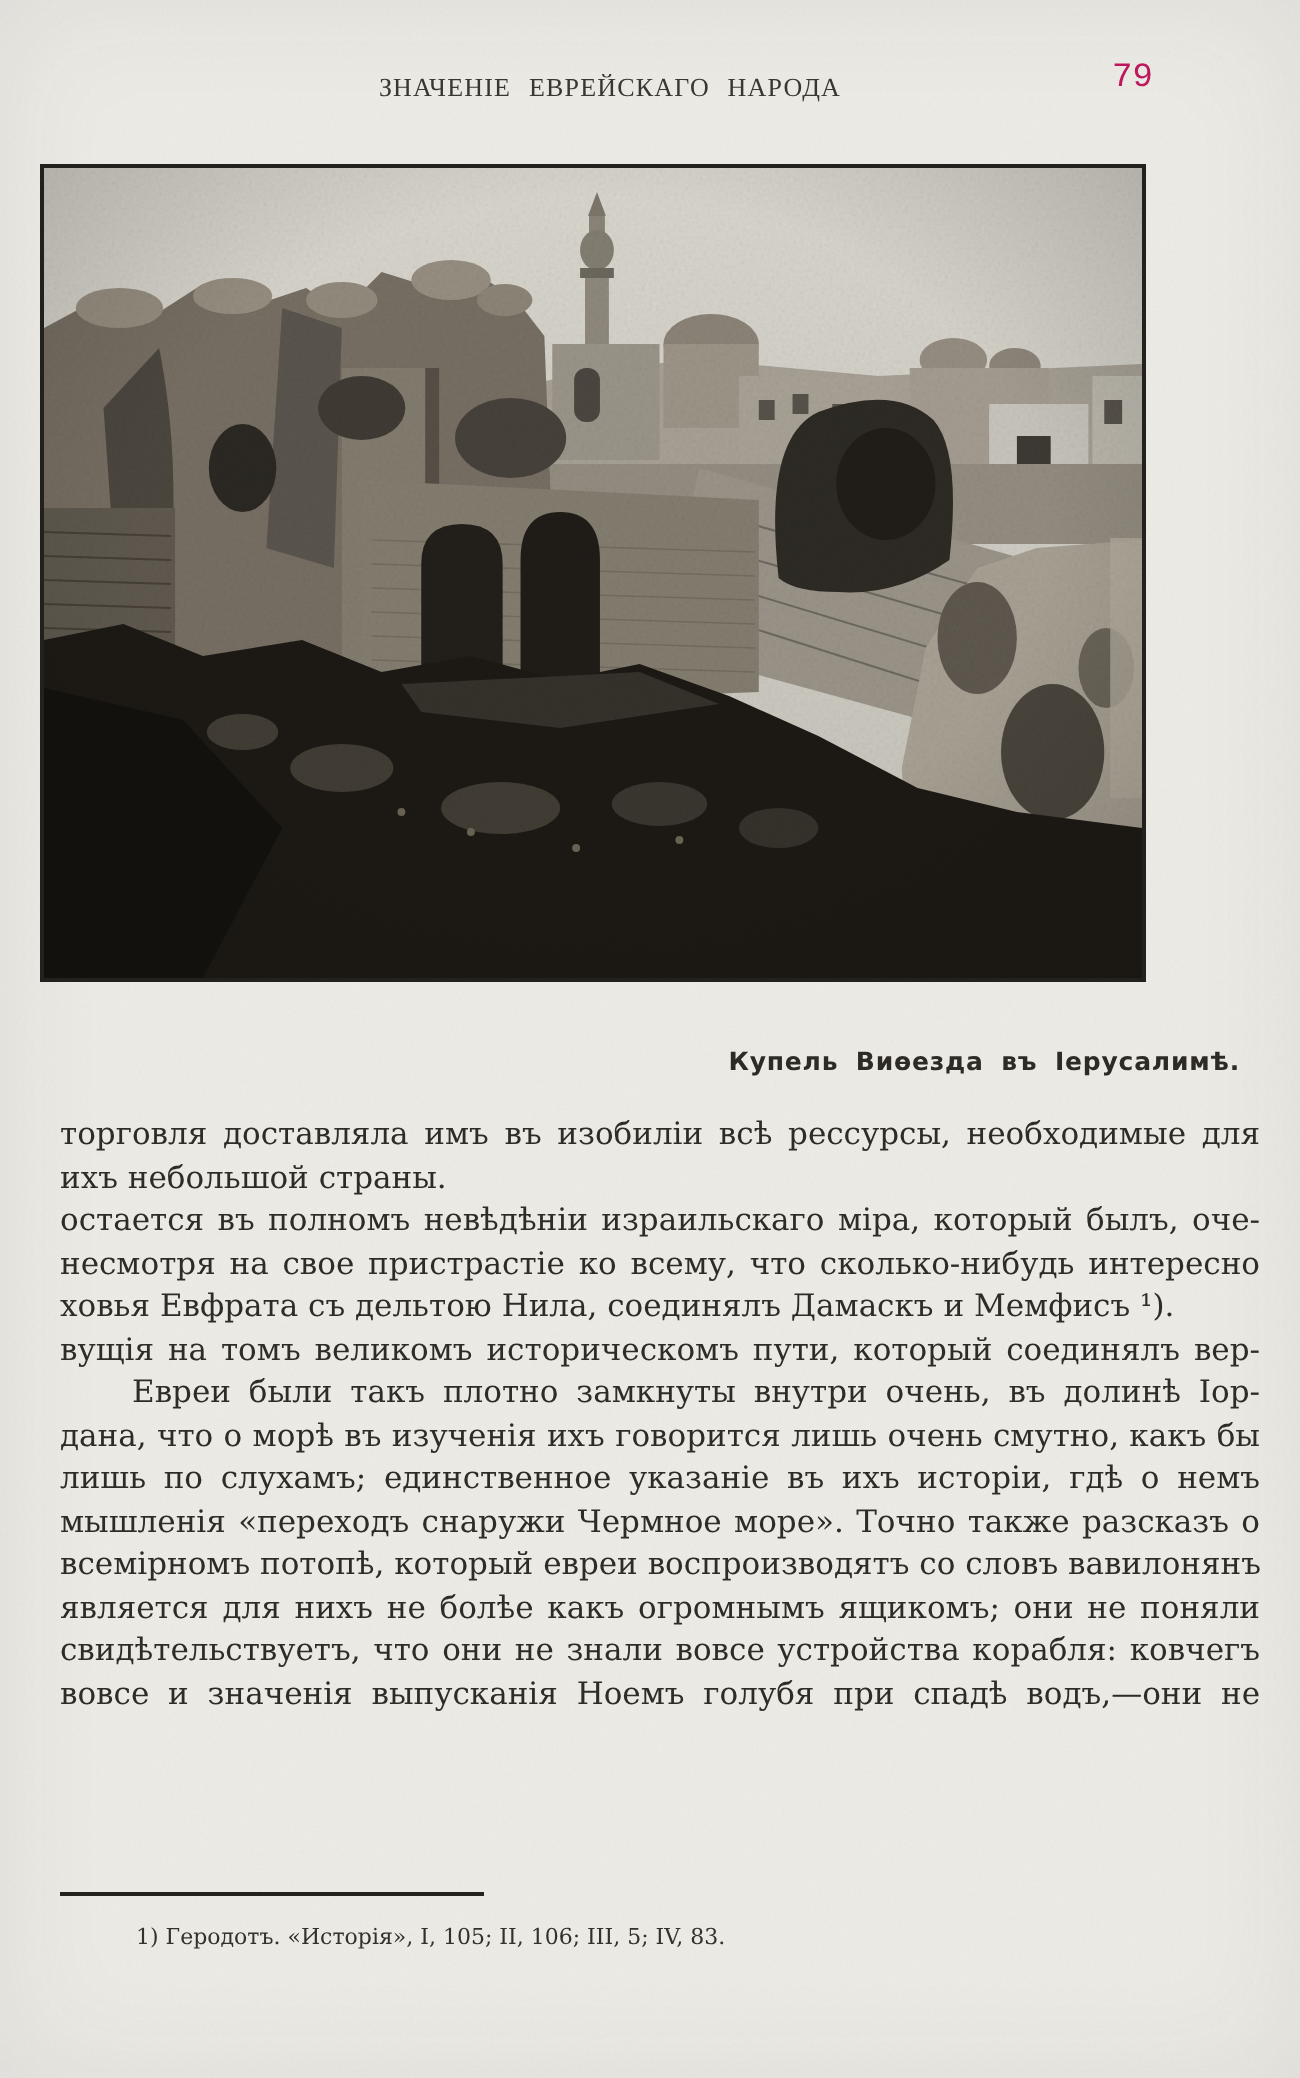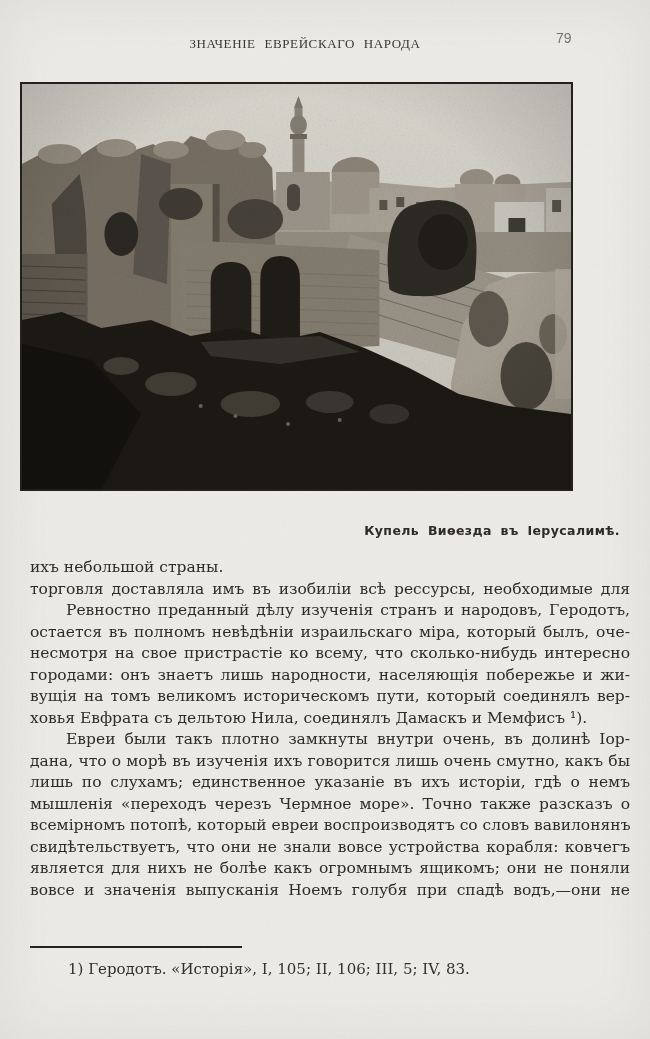--- a/index.html
+++ b/index.html
@@ -16,22 +16,22 @@
   
   .running-title{
     position:absolute;top:36px;left:0;width:610px;
     text-align:center;
     font-family:"Liberation Serif", serif;
     font-size:13px;letter-spacing:0.6px;word-spacing:5px;
     color:#3a372f;
   }
   .page-number{
     position:absolute;top:30px;left:556px;
-    font-family:Liberation Sans, sans-serif;
-    font-size:14px;color:#737373;
+    font-family:Liberation Mono, monospace;
+    font-size:17px;color:#be185d;
   }
   
   .photo{
     position:absolute;left:20px;top:82px;
     width:553px;height:409px;
     box-sizing:border-box;
     border:2px solid var(--frame,#23211d);
     background:#c9c6be;
   }
   .photo svg{display:block;width:100%;height:100%;}
@@ -57,21 +57,21 @@
   }
   .bline.flush{text-align-last:left;}
   .bline.indent{text-indent:36px;}
   
   .footnote-rule{
     position:absolute;left:30px;top:946px;
     width:212px;height:2px;background:#26231e;
   }
   .footnote{
     position:absolute;left:30px;top:960px;width:600px;
-    font-size:15px;line-height:18px;
+    font-size:11px;line-height:18px;
     text-indent:38px;color:#34312a;
   }
   
   .paper-grain{
     position:absolute;inset:0;width:650px;height:1039px;
     opacity:0.05;mix-blend-mode:multiply;pointer-events:none;
   }
 </style>
 </head>
 <body>
@@ -197,35 +197,33 @@
       <circle cx="180" cy="322" r="2" fill="#6a6455"></circle>
 
       <rect x="0" y="0" width="553" height="405" filter="url(#pnoise)" opacity="0.16" style="mix-blend-mode:multiply"></rect>
       <rect x="0" y="0" width="553" height="405" fill="url(#vg)"></rect>
     </svg>
   </div>
 
   <div class="figure-caption">Купель Виѳезда въ Іерусалимѣ.</div>
 
   <div class="body-text" id="body-text">
+      <div class="bline">торговля доставляла имъ въ изобиліи всѣ рессурсы, необходимые для</div>
       <div class="bline flush">ихъ небольшой страны.</div>
-      <div class="bline">торговля доставляла имъ въ изобиліи всѣ рессурсы, необходимые для</div>
-      <div class="bline indent">Ревностно преданный дѣлу изученія странъ и народовъ, Геродотъ,</div>
       <div class="bline">остается въ полномъ невѣдѣніи израильскаго міра, который былъ, оче-</div>
       <div class="bline">несмотря на свое пристрастіе ко всему, что сколько-нибудь интересно</div>
-      <div class="bline">городами: онъ знаетъ лишь народности, населяющія побережье и жи-</div>
+      <div class="bline flush">ховья Евфрата съ дельтою Нила, соединялъ Дамаскъ и Мемфисъ ¹).</div>
       <div class="bline">вущія на томъ великомъ историческомъ пути, который соединялъ вер-</div>
-      <div class="bline flush">ховья Евфрата съ дельтою Нила, соединялъ Дамаскъ и Мемфисъ ¹).</div>
       <div class="bline indent">Евреи были такъ плотно замкнуты внутри очень, въ долинѣ Іор-</div>
       <div class="bline">дана, что о морѣ въ изученія ихъ говорится лишь очень смутно, какъ бы</div>
       <div class="bline">лишь по слухамъ; единственное указаніе въ ихъ исторіи, гдѣ о немъ</div>
-      <div class="bline">мышленія «переходъ черезъ Чермное море». Точно также разсказъ о</div>
+      <div class="bline">мышленія «переходъ снаружи Чермное море». Точно также разсказъ о</div>
       <div class="bline">всемірномъ потопѣ, который евреи воспроизводятъ со словъ вавилонянъ,</div>
+      <div class="bline">является для нихъ не болѣе какъ огромнымъ ящикомъ; они не поняли</div>
       <div class="bline">свидѣтельствуетъ, что они не знали вовсе устройства корабля: ковчегъ</div>
-      <div class="bline">является для нихъ не болѣе какъ огромнымъ ящикомъ; они не поняли</div>
       <div class="bline">вовсе и значенія выпусканія Ноемъ голубя при спадѣ водъ,—они не</div>
     </div>
 
   <div class="footnote-rule"></div>
   <div class="footnote">1) Геродотъ. «Исторія», I, 105; II, 106; III, 5; IV, 83.</div>
 
   <svg class="paper-grain">
     <filter id="pgn">
       <feTurbulence type="fractalNoise" baseFrequency="0.7" numOctaves="2" stitchTiles="stitch"></feTurbulence>
       <feColorMatrix type="saturate" values="0"></feColorMatrix>

